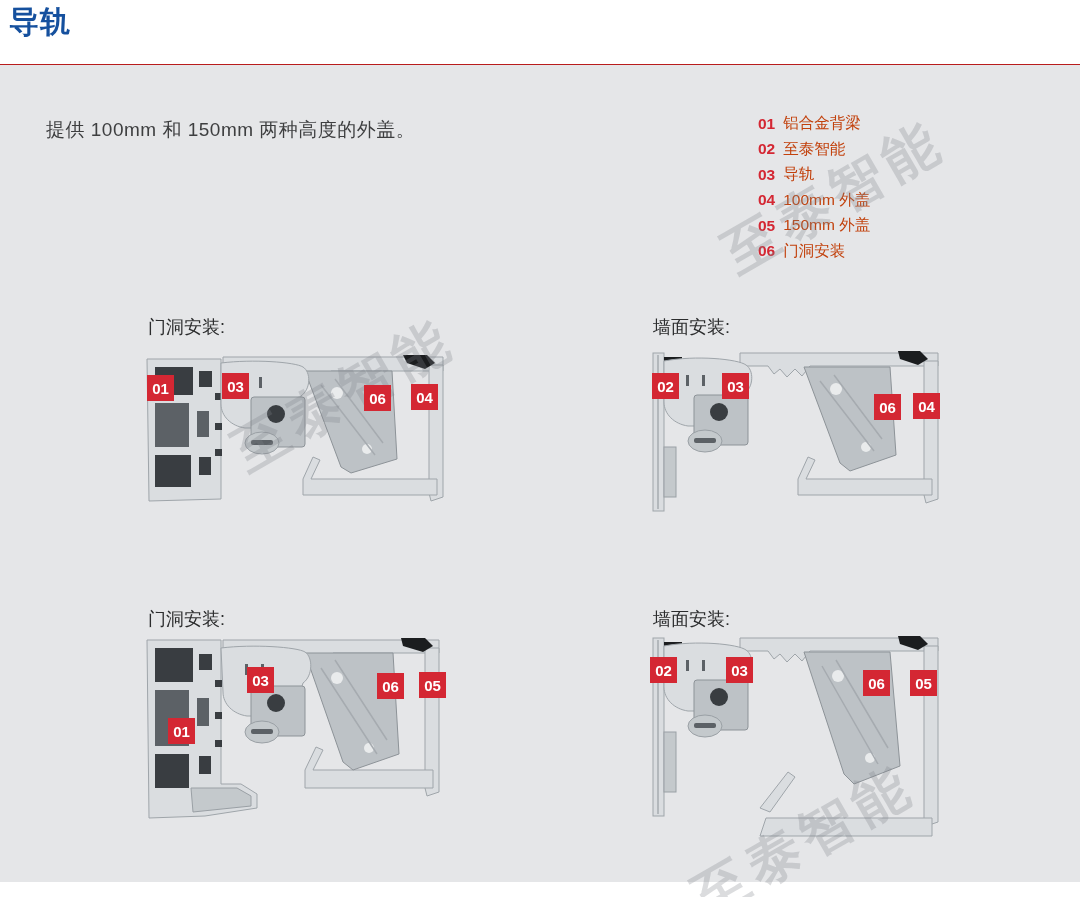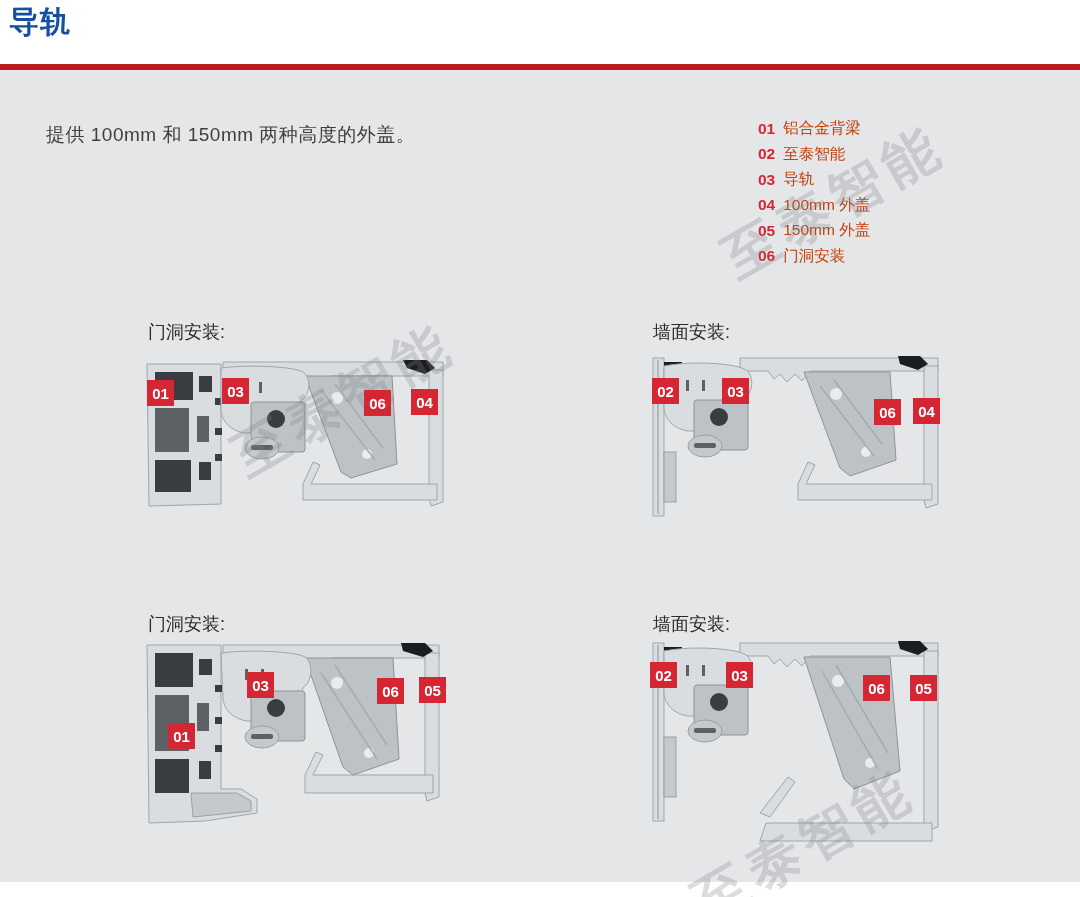--- a/index.html
+++ b/index.html
@@ -3,21 +3,21 @@
 <meta charset="utf-8">
 <style>
   * { margin:0; padding:0; box-sizing:border-box; }
   body { font-family:"Liberation Sans","DejaVu Sans",sans-serif; background:#ffffff; }
   .page { position:relative; width:1080px; height:897px; background:#ffffff; overflow:hidden; }
 
   .title { position:absolute; left:9px; top:2px; font-size:30px; font-weight:bold;
            color:#15509e; letter-spacing:1px; }
 
   .panel { position:absolute; left:0; top:64px; width:1080px; height:818px;
-           background:#e5e6e8; border-top:6px solid #b91c1c; }
+           background:#e5e6e8; border-top:1px solid #b91c1c; }
 
   .intro { position:absolute; left:46px; top:52px; font-size:19px; color:#3e3f40; letter-spacing:0.5px; }
 
   .legend { position:absolute; left:758px; top:46px; z-index:1; }
   .legend-row { height:25.5px; display:flex; align-items:center; font-size:15.5px; }
   .legend-num { color:#d42733; font-weight:bold; margin-right:8px; }
   .legend-label { color:#c2410c; }
 
   .watermark { position:absolute; z-index:2; font-size:54px; font-weight:bold;
                color:rgba(125,131,136,0.28); white-space:nowrap; letter-spacing:7px;

